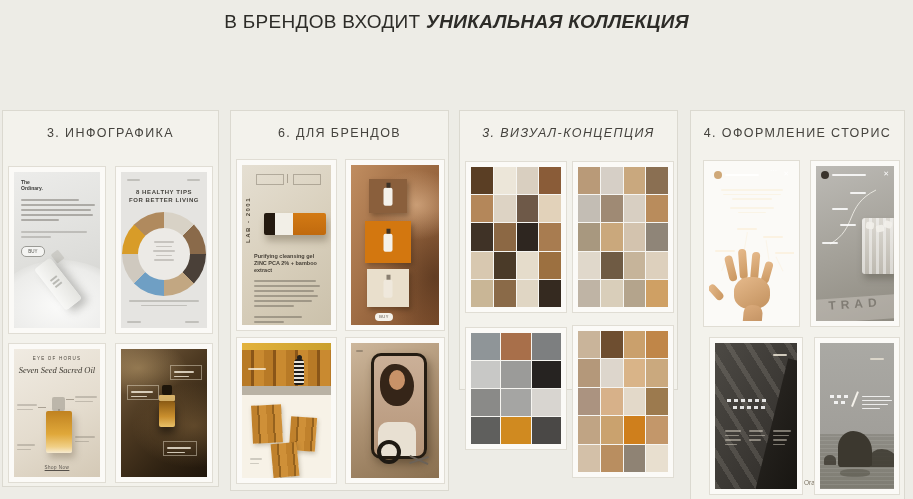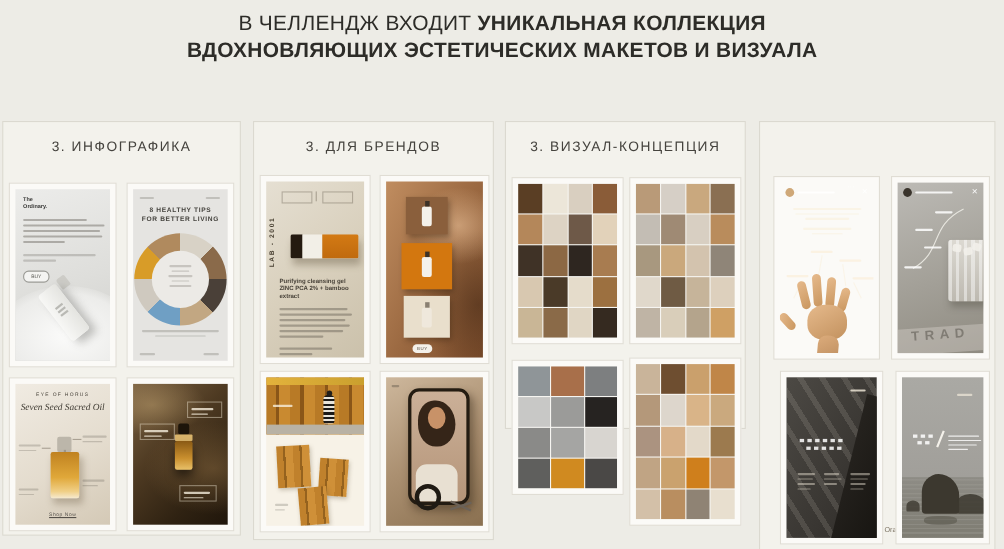--- a/index.html
+++ b/index.html
@@ -2,21 +2,21 @@
 <html><head>
 <meta charset="utf-8">
 <style>
   html,body{margin:0;padding:0;}
   body{background:#edece6;font-family:"Liberation Sans",sans-serif;}
   .page{position:relative;width:913px;height:499px;overflow:hidden;background:#edece6;}
 
   
   .hdr{position:absolute;top:9px;left:0;right:0;text-align:center;color:#2d2c28;
        font-size:19px;line-height:25px;letter-spacing:.3px;font-weight:400;}
-  .hdr b{font-weight:700;}
+  .hdr b{font-weight:700;font-style:italic;}
 
   
   .section{position:absolute;background:#f3f2ec;border:1px solid #dbd9d0;box-sizing:border-box;}
   .sec-title{position:absolute;top:15px;left:0;right:0;text-align:center;font-size:12.5px;
              letter-spacing:1.4px;color:#45433e;}
   .imgcard{position:absolute;background:#fbfaf7;border:1px solid #e0ddd4;box-sizing:border-box;
            padding:5px;z-index:1;}
   .art{position:relative;width:100%;height:100%;overflow:hidden;}
 
   
@@ -173,22 +173,21 @@
   .d4 .lbl{height:1.5px;background:rgba(255,255,255,.8);border-radius:1px;margin-top:2.5px;}
 
   .watermark{position:absolute;font-size:6.5px;color:#7c7363;z-index:0;white-space:nowrap;}
 </style>
 </head>
 <body>
 
 <div class="page">
 
   <div class="hdr">
-    <div><span>В ЧЕЛЛЕНДЖ ВХОДИТ</span> <b>УНИКАЛЬНАЯ КОЛЛЕКЦИЯ</b></div>
-    <div><b>ВДОХНОВЛЯЮЩИХ ЭСТЕТИЧЕСКИХ МАКЕТОВ И ВИЗУАЛА</b></div>
+    <div><span>В БРЕНДОВ ВХОДИТ</span> <b>УНИКАЛЬНАЯ КОЛЛЕКЦИЯ</b></div>
   </div>
 
   <div class="section" style="left:2px;top:110px;width:217px;height:377px;">
     <div class="sec-title">3. ИНФОГРАФИКА</div>
 
     <div class="imgcard" style="left:5px;top:55px;width:98px;height:168px;">
       <div class="art a1">
         <div class="a1-brand"><span>The</span><br><span>Ordinary.</span></div>
         <div class="abs bars" style="left:7px;top:24px;width:72px;">
             <div class="bar" style="width: 58px;"></div>
@@ -287,21 +286,21 @@
           </div>
         <div class="a4-box bars light thin" style="right:10px;top:92px;width:26px;">
             <div class="bar" style="width: 24px;"></div>
             <div class="bar" style="width: 18px;"></div>
           </div>
       </div>
     </div>
   </div>
 
   <div class="section" style="left:230px;top:110px;width:219px;height:381px;">
-    <div class="sec-title">3. ДЛЯ БРЕНДОВ</div>
+    <div class="sec-title">6. ДЛЯ БРЕНДОВ</div>
 
     <div class="imgcard" style="left:5px;top:48px;width:101px;height:172px;">
       <div class="art b1">
         <div class="b1-tab" style="left:14px;"></div>
         <div class="b1-tab" style="right:10px;"></div>
         <div class="b1-div"></div>
         <div class="b1-side">LAB - 2001</div>
         <div class="b1-bottle">
           <div class="b1-cap"></div>
           <div class="b1-label"></div>
@@ -368,21 +367,21 @@
           <div class="b4-face"></div>
           <div class="b4-dress"></div>
         </div>
         <div class="b4-hp"></div>
         <div class="b4-sc1" style="right:10px;bottom:18px;transform:rotate(24deg);"></div>
         <div class="b4-sc2" style="right:10px;bottom:18px;transform:rotate(-18deg);"></div>
       </div>
     </div>
   </div>
 
-  <div class="section" style="left:459px;top:110px;width:219px;height:280px;">
+  <div class="section" style="left:459px;top:110px;width:219px;height:280px;font-style:italic;">
     <div class="sec-title">3. ВИЗУАЛ-КОНЦЕПЦИЯ</div>
     <div class="imgcard" style="left:5px;top:50px;width:102px;height:152px;">
       <div class="art grid" style="grid-template-columns: repeat(4, 1fr);">
           <div style="background: rgb(90, 62, 36);"></div>
           <div style="background: rgb(236, 230, 217);"></div>
           <div style="background: rgb(217, 207, 192);"></div>
           <div style="background: rgb(138, 92, 56);"></div>
           <div style="background: rgb(180, 135, 90);"></div>
           <div style="background: rgb(221, 211, 196);"></div>
           <div style="background: rgb(110, 89, 72);"></div>
@@ -461,20 +460,21 @@
           <div style="background: rgb(195, 151, 106);"></div>
           <div style="background: rgb(211, 192, 168);"></div>
           <div style="background: rgb(185, 142, 96);"></div>
           <div style="background: rgb(143, 131, 116);"></div>
           <div style="background: rgb(232, 223, 207);"></div>
         </div>
     </div>
   </div>
 
   <div class="section" style="left:690px;top:110px;width:215px;height:400px;">
+    <div class="sec-title">4. ОФОРМЛЕНИЕ СТОРИС</div>
 
     <div class="imgcard" style="left:12px;top:49px;width:97px;height:167px;">
       <div class="art d1">
         <div class="story-head">
           <div class="st-av"></div>
           <div class="st-name"></div>
           <div class="st-more">···</div>
           <div class="st-close">✕</div>
         </div>
         <div class="abs bars light thin center" style="left:10px;top:20px;right:10px;">

